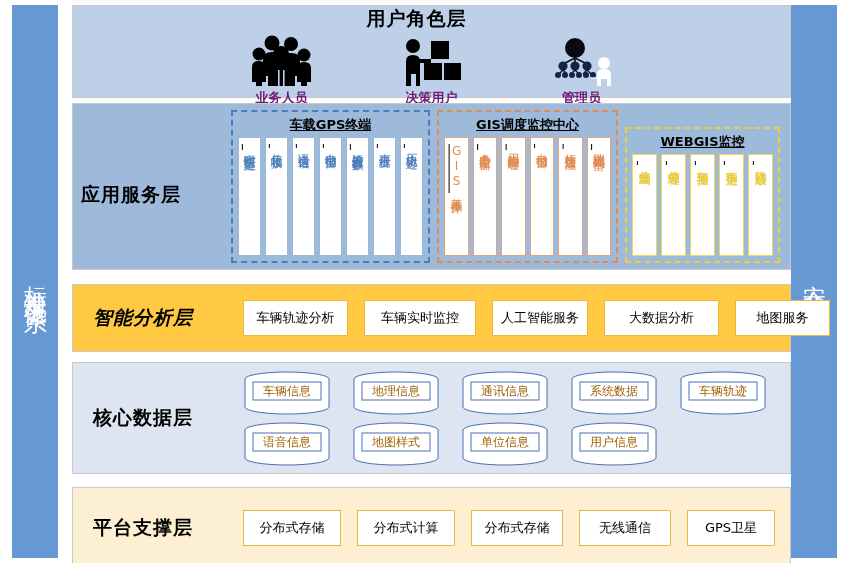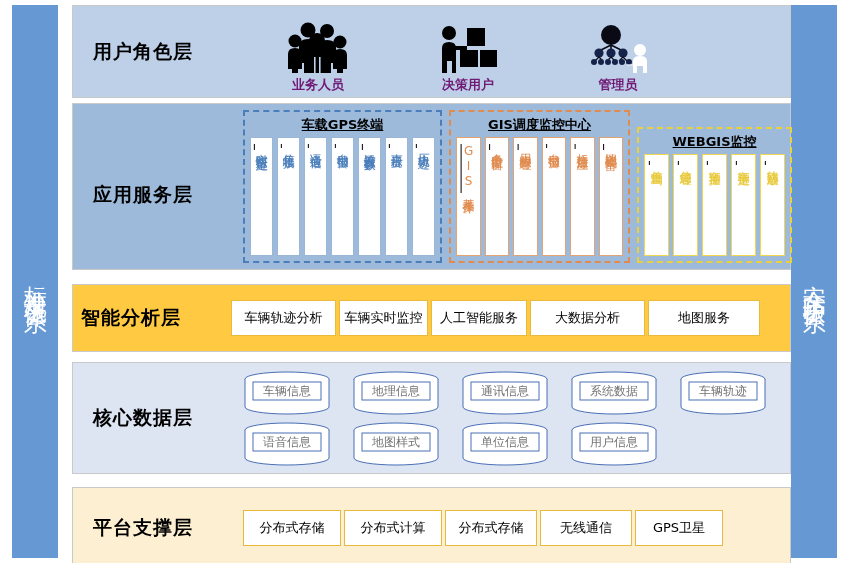--- a/index.html
+++ b/index.html
@@ -37,34 +37,34 @@
     font-size:19px;font-weight:bold;color:#000;
     font-family:"DejaVu Sans",sans-serif;
     letter-spacing:1px;
     flex:0 0 auto;
     text-align:center;
   }
 
   
   #layer-user{
     left:72px;top:5px;width:719px;height:93px;
-    background:#bdd0e8;border:1px solid #c9c9c9;
+    background:#bdd0e8;border:1px solid #c9c9c9;flex-direction:column;
   }
   #layer-user .layer-title{width:150px;margin-left:8px;text-align:left;padding-left:12px;}
   .roles{flex:1;display:flex;align-items:flex-end;justify-content:flex-start;height:100%;padding-bottom:6px;}
   .role{width:150px;display:flex;flex-direction:column;align-items:center;justify-content:flex-end;}
   .role-ico{height:54px;display:flex;align-items:flex-end;justify-content:center;}
   .role-label{font-size:13px;font-weight:bold;color:#701a75;margin-top:3px;font-family:"DejaVu Sans",sans-serif;}
 
   
   #layer-app{
     left:72px;top:103px;width:719px;height:167px;
     background:#9dbadb;border:1px solid #c9c9c9;
   }
-  #layer-app .layer-title{width:150px;text-align:left;padding-left:20px;margin-top:16px;}
+  #layer-app .layer-title{width:150px;text-align:left;padding-left:8px;margin-top:16px;}
   .app-groups{flex:1;display:flex;align-items:stretch;height:100%;padding:6px 6px 6px 0;box-sizing:border-box;gap:7px;}
   .grp{
     box-sizing:border-box;
     display:flex;flex-direction:column;
     padding:2px 5px 5px 5px;
     text-decoration:underline;
   }
   .grp-title{
     text-align:center;font-size:13px;font-weight:bold;color:#000;
     padding:2px 0 3px 0;font-family:"DejaVu Sans",sans-serif;white-space:nowrap;
@@ -91,22 +91,22 @@
   #grp-gis .vtext{color:#e08b4f;}
   #grp-web{border:2px dashed #ead13c;width:155px;margin-top:17px;}
   #grp-web .vcell{border:1px solid #f0d74f;}
   #grp-web .vtext{color:#e8c93a;}
 
   
   #layer-ai{
     left:72px;top:284px;width:719px;height:68px;
     background:#ffc942;border:1px solid #c9c9c9;
   }
-  #layer-ai .layer-title{width:150px;text-align:left;padding-left:8px;}
-  .chip-row{flex:1;display:flex;align-items:center;gap:3px;}
+  #layer-ai .layer-title{width:150px;text-align:left;padding-left:20px;font-style:italic;}
+  .chip-row{flex:1;display:flex;align-items:center;gap:16px;}
   .chip{
     background:#ffffff;border:1px solid #e8b93a;
     font-size:13px;color:#000;font-family:"DejaVu Sans",sans-serif;
     height:36px;display:flex;align-items:center;justify-content:center;
     padding:0 10px;box-sizing:border-box;white-space:nowrap;
   }
 
   
   #layer-data{
     left:72px;top:362px;width:719px;height:112px;
@@ -115,21 +115,21 @@
   #layer-data .layer-title{width:150px;text-align:left;padding-left:20px;}
   .db-grid{flex:1;display:flex;flex-direction:column;justify-content:center;gap:7px;padding-right:12px;}
   .db-row{display:flex;gap:21px;}
   .cyl{
     position:relative;width:88px;height:44px;
   }
   .cyl svg{position:absolute;left:0;top:0;}
   .cyl .cyl-label{
     position:absolute;left:0;top:0;width:88px;height:44px;
     display:flex;align-items:center;justify-content:center;
-    font-size:12px;color:#737373;font-family:Liberation Mono, monospace;
+    font-size:12px;color:#a16207;font-family:Liberation Mono, monospace;
     white-space:nowrap;
   }
 
   
   #layer-plat{
     left:72px;top:487px;width:719px;height:82px;
     background:#fdf0d2;border:1px solid #c9c9c9;
   }
   #layer-plat .layer-title{width:150px;text-align:left;padding-left:20px;}
   #layer-plat .chip{border:1px solid #e8b93a;}
@@ -287,24 +287,24 @@
         </div>
       </div>
 
     </div>
   </div>
 
   <div class="layer" id="layer-ai">
     <div class="layer-title">智能分析层</div>
     <div class="chip-row">
       <div class="chip" style="width:105px">车辆轨迹分析</div>
-      <div class="chip" style="width:89px">车辆实时监控</div>
+      <div class="chip" style="width:112px">车辆实时监控</div>
       <div class="chip" style="width:96px">人工智能服务</div>
       <div class="chip" style="width:115px">大数据分析</div>
-      <div class="chip" style="width:112px">地图服务</div>
+      <div class="chip" style="width:95px">地图服务</div>
     </div>
   </div>
 
   <div class="layer" id="layer-data">
     <div class="layer-title"><span>核心数据层</span></div>
     <div class="db-grid">
 
       <div class="db-row">
         <div class="cyl">
           <svg width="88" height="44" viewBox="0 0 88 44">

